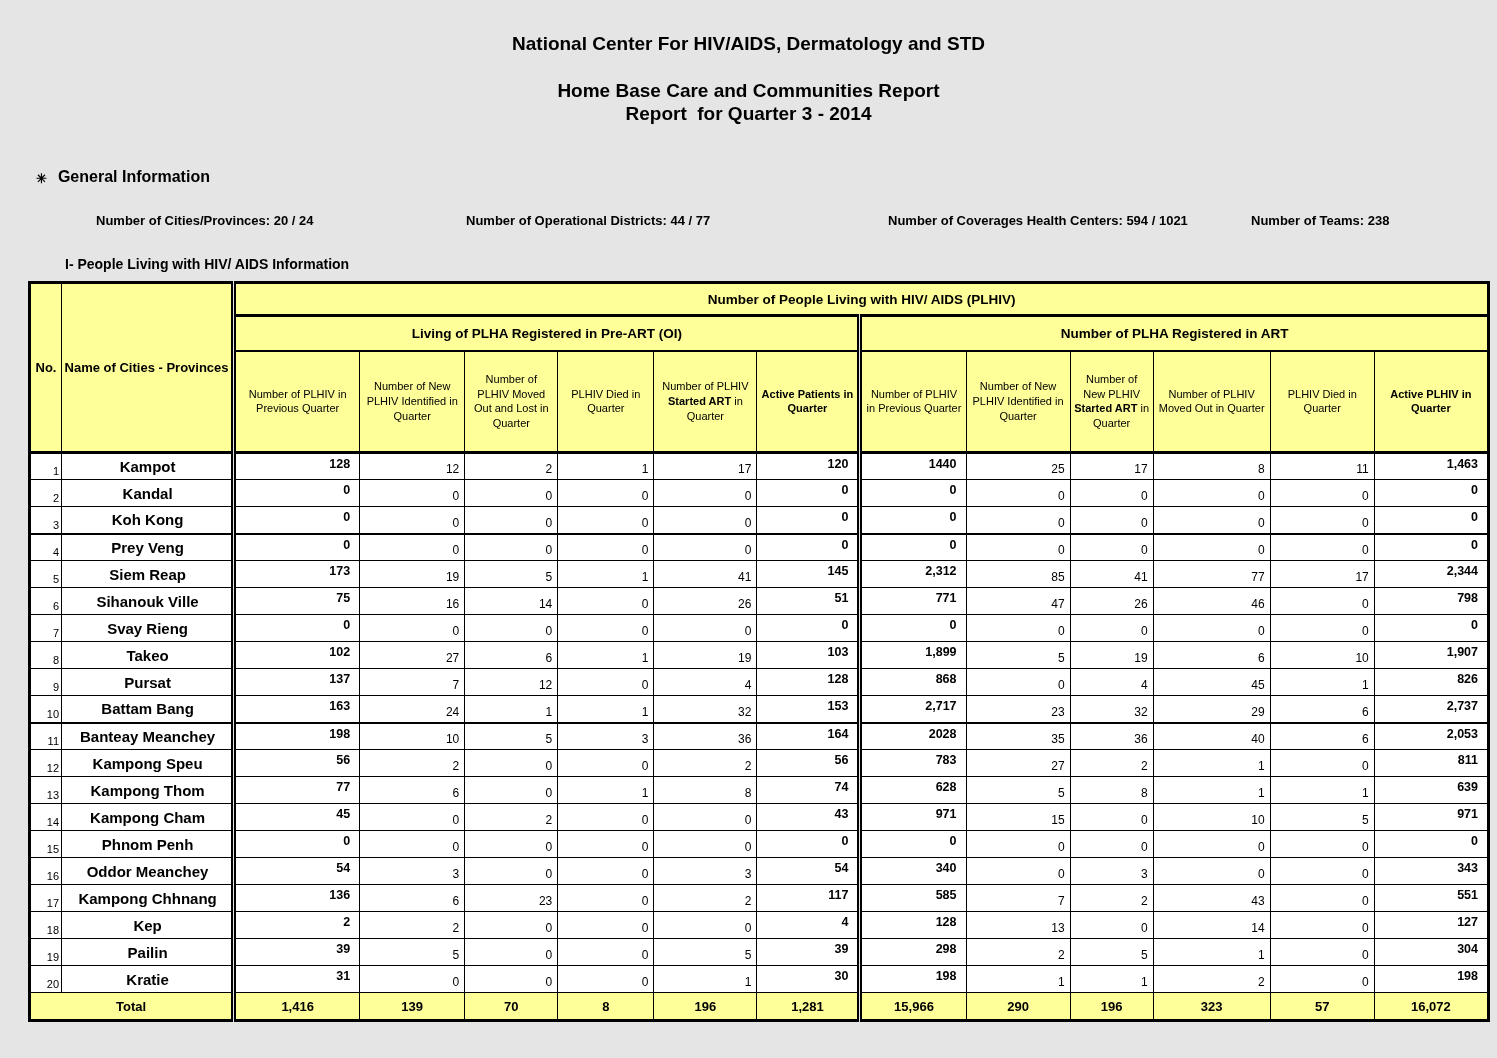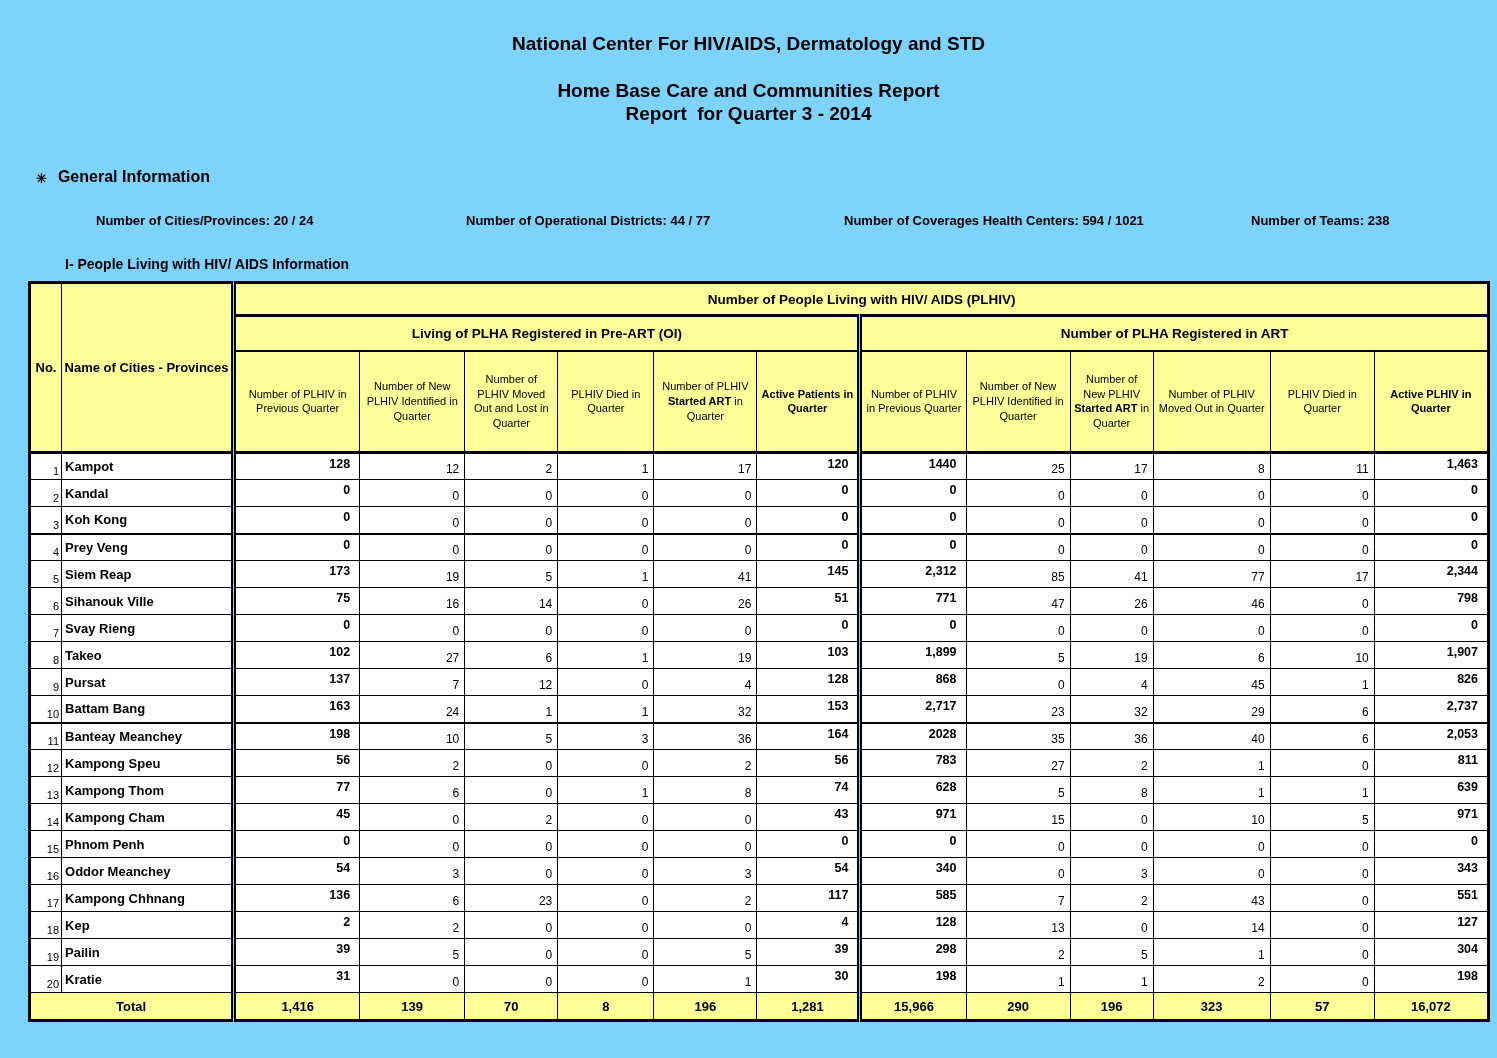--- a/index.html
+++ b/index.html
@@ -1,35 +1,35 @@
 <!DOCTYPE html>
 <html style="--hdr-bg: #FFFF99; --bd: #000000;"><head>
 <meta charset="utf-8">
 <style>
   :root{ --hdr-bg:#FFFF99; --bd:#000000; }
   *{ box-sizing:border-box; }
   html,body{ margin:0; padding:0; background:#ffffff; }
   .page{
-    position:relative; width:1497px; height:1058px; background:#7dd3fc;
+    position:relative; width:1497px; height:1058px; background:#e5e5e5;
     font-family:"Liberation Sans", sans-serif; color:#000; overflow:hidden;
   }
   .abs{ position:absolute; }
 
   
   .title-line{ left:0; right:0; text-align:center; font-weight:700; font-size:19px; white-space:pre-wrap; }
   #t1{ top:33px; }
   #t2{ top:80px; }
   #t3{ top:103px; }
   .ornament{ top:139px; left:0; right:0; text-align:center; font-weight:700; font-size:13px; letter-spacing:1px; }
 
   
   .gi-head{ top:168px; left:36px; font-weight:700; font-size:16px; display:flex; align-items:center; gap:11px; }
   .gi-head .star{ font-size:13px; position:relative; top:1px; }
   .gi-item{ top:213px; font-weight:700; font-size:13px; white-space:pre;margin-left:36px; }
-  .gi-1{ left:60px; } .gi-2{ left:430px; } .gi-3{ left:808px; } .gi-4{ left:1215px; }
+  .gi-1{ left:60px; } .gi-2{ left:430px; } .gi-3{ left:852px; } .gi-4{ left:1215px; }
 
   .section-title{ top:256px; left:65px; font-weight:700; font-size:14px; }
 
   
   table.tbl{
     top:281px; left:28px; width:1462px;
     border-collapse:collapse; table-layout:fixed;
     border:3px solid var(--bd);
   }
   .tbl th, .tbl td{ border:1px solid var(--bd); overflow:hidden; }
@@ -40,21 +40,21 @@
   th.band2{ font-weight:700; font-size:13.5px; height:35px; border-bottom:2px solid var(--bd); }
   th.colhead{
     font-weight:400; font-size:11px; line-height:1.32; height:102px;
     padding:2px 3px; border-bottom:3px solid var(--bd);
   }
   th.colhead b{ font-weight:700; }
 
   tbody tr{ height:27px; }
   tbody td{ background:#fff; font-size:12px; }
   td.no-cell{ text-align:right; vertical-align:bottom; padding:0 2px 2px 0; font-size:11px; }
-  td.name-cell{ text-align:left; vertical-align:middle; padding-left:3px; font-weight:700; font-size:13px; }
+  td.name-cell{ text-align:center; vertical-align:middle; padding-left:3px; font-weight:700; font-size:15px; }
   td.num{ text-align:right; vertical-align:bottom; padding:0 5px 3px 0; }
   td.num.b{ font-weight:700; font-size:12.5px; vertical-align:top; padding:3px 9px 0 0; }
 
   .grp-start{ border-left:5px double var(--bd) !important; }
   tr.thick-bottom td{ border-bottom:2.5px solid var(--bd); }
 
   tfoot tr{ height:28px; }
   tfoot td{
     background:var(--hdr-bg); border-top:3px solid var(--bd);
     font-weight:700; font-size:13px; text-align:center; vertical-align:middle;

